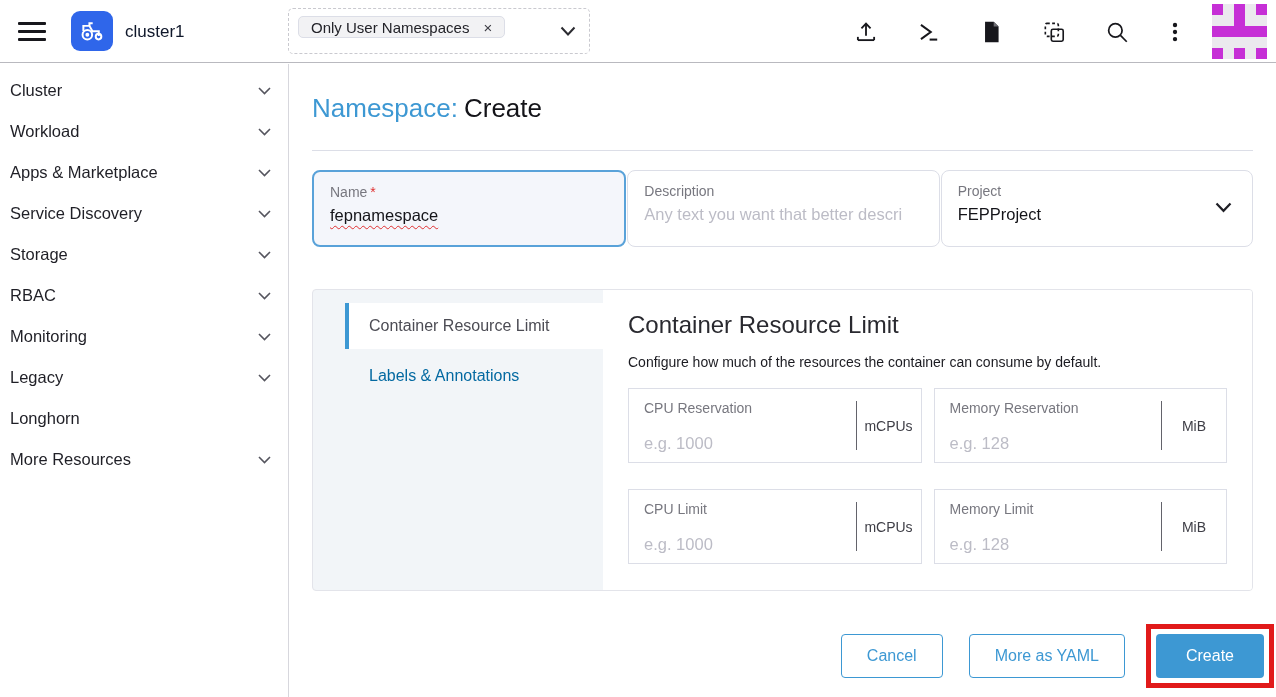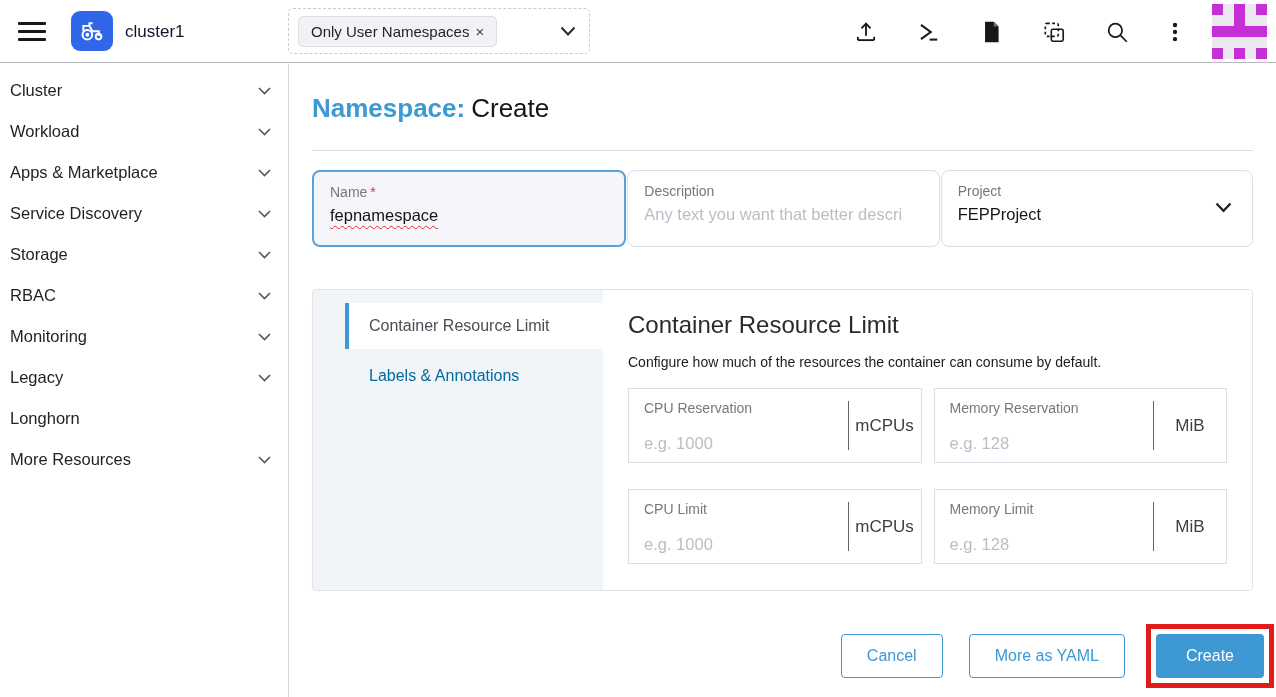--- a/index.html
+++ b/index.html
@@ -11,40 +11,40 @@
   .topbar { position:absolute; top:0; left:0; right:0; height:63px; background:#fff;
             border-bottom:1px solid #b9b9bf; z-index:5; }
   .hamburger { position:absolute; left:18px; top:22px; width:28px; height:20px; cursor:pointer; }
   .hamburger span { display:block; height:3.2px; background:#17171c; margin-bottom:4.6px; border-radius:1px; }
   .cluster-badge { position:absolute; left:71px; top:11px; width:42px; height:40px;
                    background:#2f66ea; border-radius:9px; display:flex; align-items:center; justify-content:center; }
   .cluster-name { position:absolute; left:125px; top:0; height:63px; display:flex; align-items:center;
                   font-size:17px; color:#0f172a; }
   .ns-filter { position:absolute; left:288px; top:8px; width:302px; height:46px;
                border:1px dashed #c9c9cf; border-radius:5px; background:#fff; cursor:pointer; }
-  .ns-chip { position:absolute; left:9px; top:7px; height:31px; background:#f2f2f4;
+  .ns-chip { position:absolute; left:9px; top:7px; height:22px; background:#f2f2f4;
              border:1px solid #dcdee7; border-radius:5px; display:flex; align-items:center;
-             padding:0 12px; font-size:15px; color:#232329; gap:6px; }
+             padding:0 12px; font-size:15px; color:#232329; gap:14px; }
   .ns-chip .chip-x { color:#3c3c44; font-size:15px; cursor:pointer; }
   .ns-caret { position:absolute; right:13px; top:17px; }
 
   .tool-icon { position:absolute; top:19px; width:26px; height:26px; cursor:pointer; }
   .avatar { position:absolute; left:1212px; top:4px; display:grid;
             grid-template-columns:repeat(5,11px); grid-auto-rows:11px; cursor:pointer; }
 
   
   .sidebar { position:absolute; top:64px; left:0; bottom:0; width:289px; background:#fff;
              border-right:1px solid #d7d7dd; padding-top:6px;text-align:center; }
   .side-item { height:41px; display:flex; align-items:center; justify-content:space-between;
                padding:0 17px 0 10px; font-size:16.5px; color:#1f1f26; cursor:pointer; }
 
   
   .main { position:absolute; left:290px; top:64px; right:0; bottom:0; padding:0 23px 0 22px; overflow:hidden; }
   .page-title { margin-top:27px; font-size:26px; line-height:34px; font-weight:400; }
-  .page-title .pfx { color:#3d98d3;font-weight:bold; }
+  .page-title .pfx { color:#3d98d3; }
   .page-title .act { color:#141419; margin-left:6px; }
   .rule { height:1px; background:#dcdee7; margin-top:25px; }
 
   .fields-row { display:flex; gap:1px; margin-top:19px; }
   .field { flex:1; height:77px; border:1px solid #dcdee7; border-radius:8px; background:#fff;
            padding:12px 16px; position:relative; cursor:text; }
   .field.focused { border:2px solid #59a2d9; background:#f4f6fb; }
   .field-label { font-size:14px; color:#77777f; }
   .req { color:#e03030; margin-left:3px; }
   .field-value { font-size:16.5px; color:#141419; margin-top:6px; }
@@ -63,22 +63,22 @@
   .tabcontent { flex:1; background:#fff; padding:21px 25px; }
   .sect-h { font-size:24px; font-weight:400; color:#29292f; margin:0; }
   .sect-d { font-size:14px; color:#1b1b21; margin-top:15px; }
   .limits-grid { display:grid; grid-template-columns:1fr 1fr; gap:26px 12px; margin-top:18px; }
   .limit-box { height:75px; border:1px solid #dcdee7; border-radius:0; padding:11px 0 11px 15px;
                display:flex; background:#fff; cursor:text; }
   .limit-left { flex:1; }
   .limit-label { font-size:14px; color:#77777f; }
   .limit-ph { font-size:16.5px; color:#bcbcc6; margin-top:18px; }
   .limit-div { width:1px; background:#63636b; margin:1px 0; }
-  .limit-unit { width:72px; display:flex; align-items:center; justify-content:center;
-                font-size:17px; color:#3e3e46; }
+  .limit-unit { width:64px; display:flex; align-items:center; justify-content:center;
+                font-size:14px; color:#3e3e46; }
 
   
   .footer { display:flex; align-items:center; justify-content:flex-end; margin-top:33px; }
   .btn { height:44px; border-radius:4px; font-size:16px; display:flex; align-items:center;
          justify-content:center; cursor:pointer; }
   .btn-outline { border:1px solid #3d98d3; color:#3d98d3; background:#fff; padding:0 25px; }
   .btn-outline + .btn-outline { margin-left:26px; }
   .red-annotation { border:5px solid #e11a1a; padding:5px; margin-left:21px; margin-right:-21px; }
   .btn-primary { background:#3d98d3; color:#fff; width:108px; }
 

